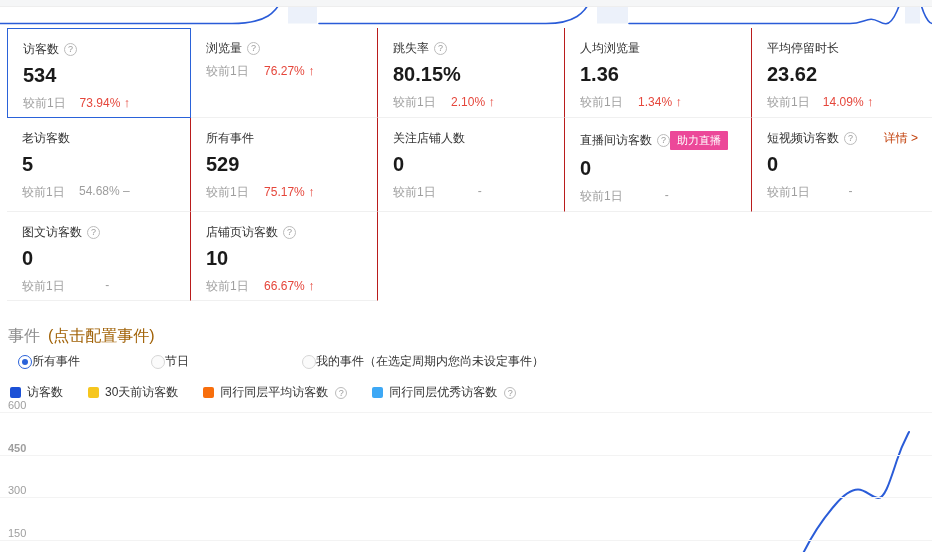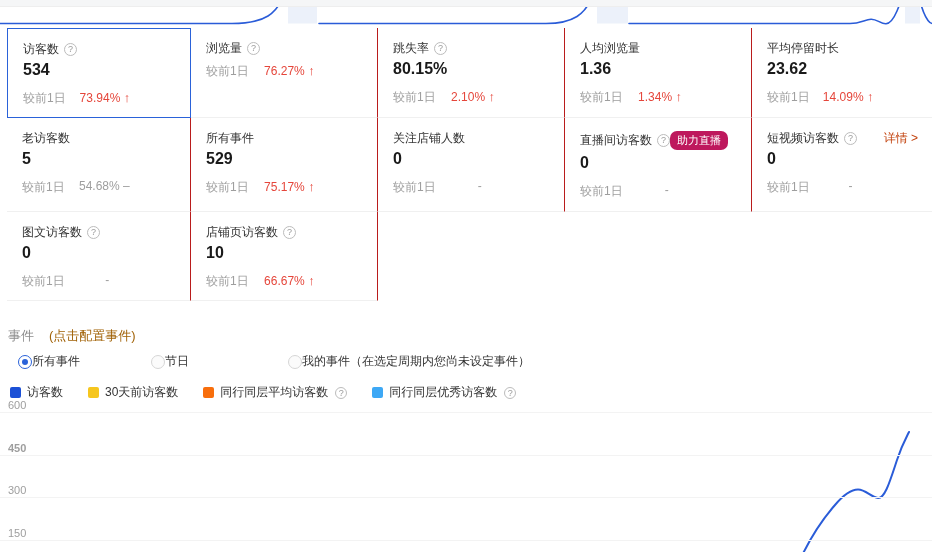--- a/index.html
+++ b/index.html
@@ -13,31 +13,31 @@
   .gray-bar{position:absolute;left:0;top:0;width:932px;height:7px;background:#f5f6f7;border-bottom:1px solid #eeeeee;box-sizing:border-box;z-index:2}
   
   .stats{margin-left:7px;width:925px;display:grid;grid-template-columns:184px 187px 187px 187px 1fr;grid-template-rows:90px 94px 89px}
   .cell{box-sizing:border-box;border-right:1px solid #b91c1c;border-bottom:1px solid #f0f0f0;padding:13px 14px 0 15px;position:relative;background:#fff;cursor:pointer}
   .cell.last-col{border-right:none}
   .cell.selected{border:1px solid #2A62D9}
   .cell-empty{border:none}
   .title-row{display:flex;align-items:center;font-size:12px;line-height:15px;color:#333}
   .title-text{margin-right:5px;white-space:nowrap}
   .info-icon{width:13px;height:13px;box-sizing:border-box;border:1px solid #bcbcbc;border-radius:50%;font-size:9px;color:#9a9a9a;display:flex;align-items:center;justify-content:center;flex:none}
-  .badge{margin-left:auto;margin-right:38px;background:#be185d;color:#fff;font-size:11px;line-height:19px;padding:0 7px;border-radius:7px;white-space:nowrap}
+  .badge{margin-left:auto;margin-right:38px;background:#ec4899;color:#fff;font-size:11px;line-height:19px;padding:0 7px;border-radius:1px;white-space:nowrap}
   .detail-link{margin-left:auto;color:#c2410c;font-size:12px;white-space:nowrap;cursor:pointer}
-  .value{font-size:16px;line-height:26px;font-weight:700;color:#1a1a1a}
+  .value{margin-top:5px;font-size:20px;line-height:26px;font-weight:700;color:#1a1a1a}
   .caption{margin-top:7px;font-size:12px;color:#9e9e9e;position:relative;height:16px}
   .delta{position:absolute;left:37%;top:0;color:#E5463B;white-space:nowrap}
   .delta .arr{font-weight:700;font-size:13px}
   .delta-flat{position:absolute;left:37%;top:0;color:#9e9e9e;white-space:nowrap}
   .delta-dash{position:absolute;left:54%;top:0;color:#9e9e9e}
   
   .events{margin:27px 0 0 8px}
-  .events-header{display:flex;font-size:13px;line-height:16px;color:#8c8c8c;gap:15px}
+  .events-header{display:flex;font-size:16px;line-height:16px;color:#8c8c8c;gap:8px}
   .config-link{color:#a16207;cursor:pointer}
   .radio-row{position:relative;height:18px;margin-top:9px}
   .radio{position:absolute;top:0;display:flex;align-items:center;font-size:12px;color:#333;cursor:pointer;white-space:nowrap}
   .rc{width:14px;height:14px;border-radius:50%;box-sizing:border-box;border:1px solid #d6d6d6;background:#fbfbfb;flex:none}
   .rc.sel{border:1px solid #2A62D9;background:#fff;display:flex;align-items:center;justify-content:center}
   .rc.sel::after{content:"";width:6px;height:6px;border-radius:50%;background:#2A62D9}
   
   .legend{display:flex;align-items:center;gap:25px;margin:14px 0 0 10px;font-size:12px;color:#333;height:15px}
   .legend-item{display:flex;align-items:center;gap:6px;cursor:pointer;white-space:nowrap}
   .sq{width:11px;height:11px;border-radius:2px;flex:none}
@@ -166,21 +166,21 @@
   </div>
   <div class="radio-row" id="radio-row">
       <label class="radio" style="left: 10px;">
         <span class="rc sel"></span>
         <span>所有事件</span>
       </label>
       <label class="radio" style="left: 143px;">
         <span class="rc"></span>
         <span>节日</span>
       </label>
-      <label class="radio" style="left: 280px; align-items: center;">
+      <label class="radio" style="left: 294px; align-items: center;">
         <span class="rc"></span>
         <span>我的事件（在选定周期内您尚未设定事件）</span>
       </label>
     </div>
 </div>
 
 <div class="legend" id="legend">
     <span class="legend-item">
       <span class="sq" style="background: rgb(27, 80, 214);"></span>
       <span>访客数</span>

